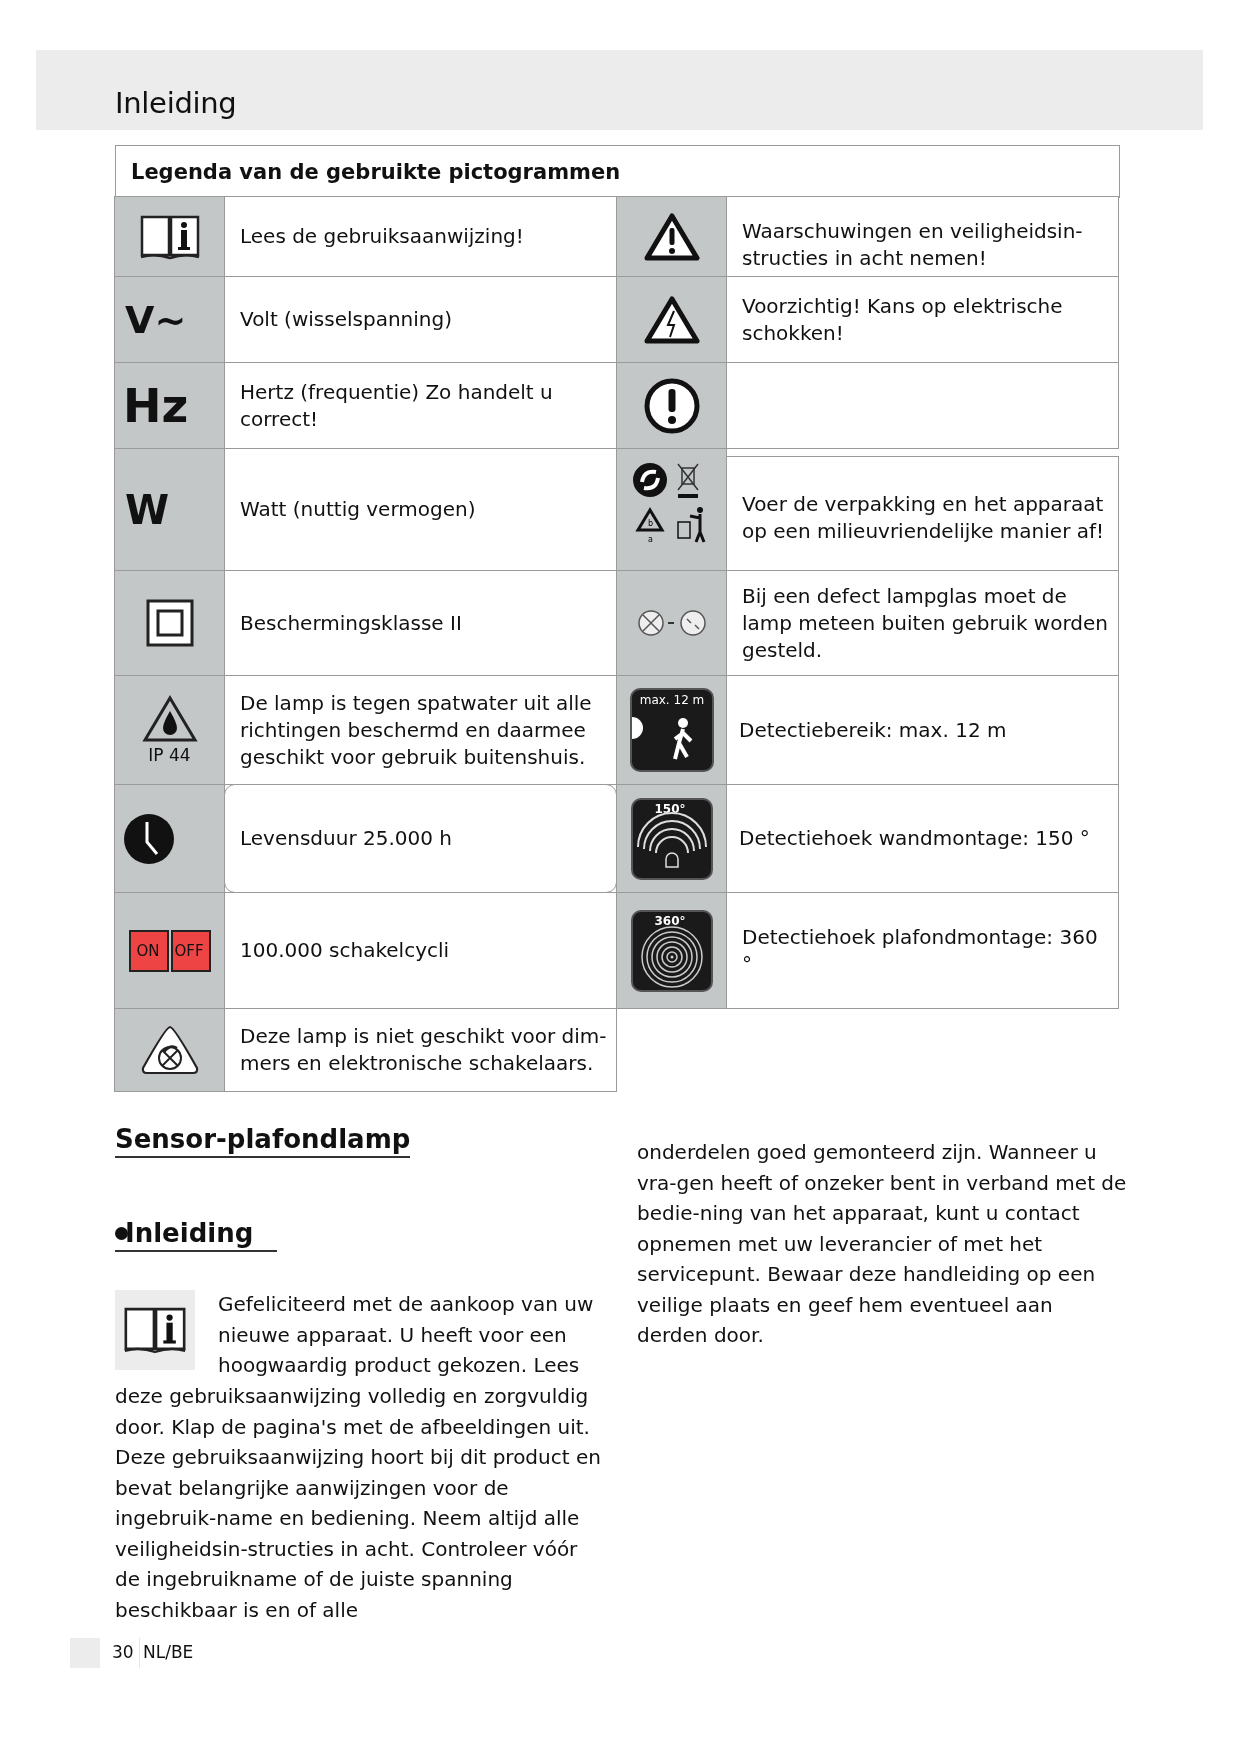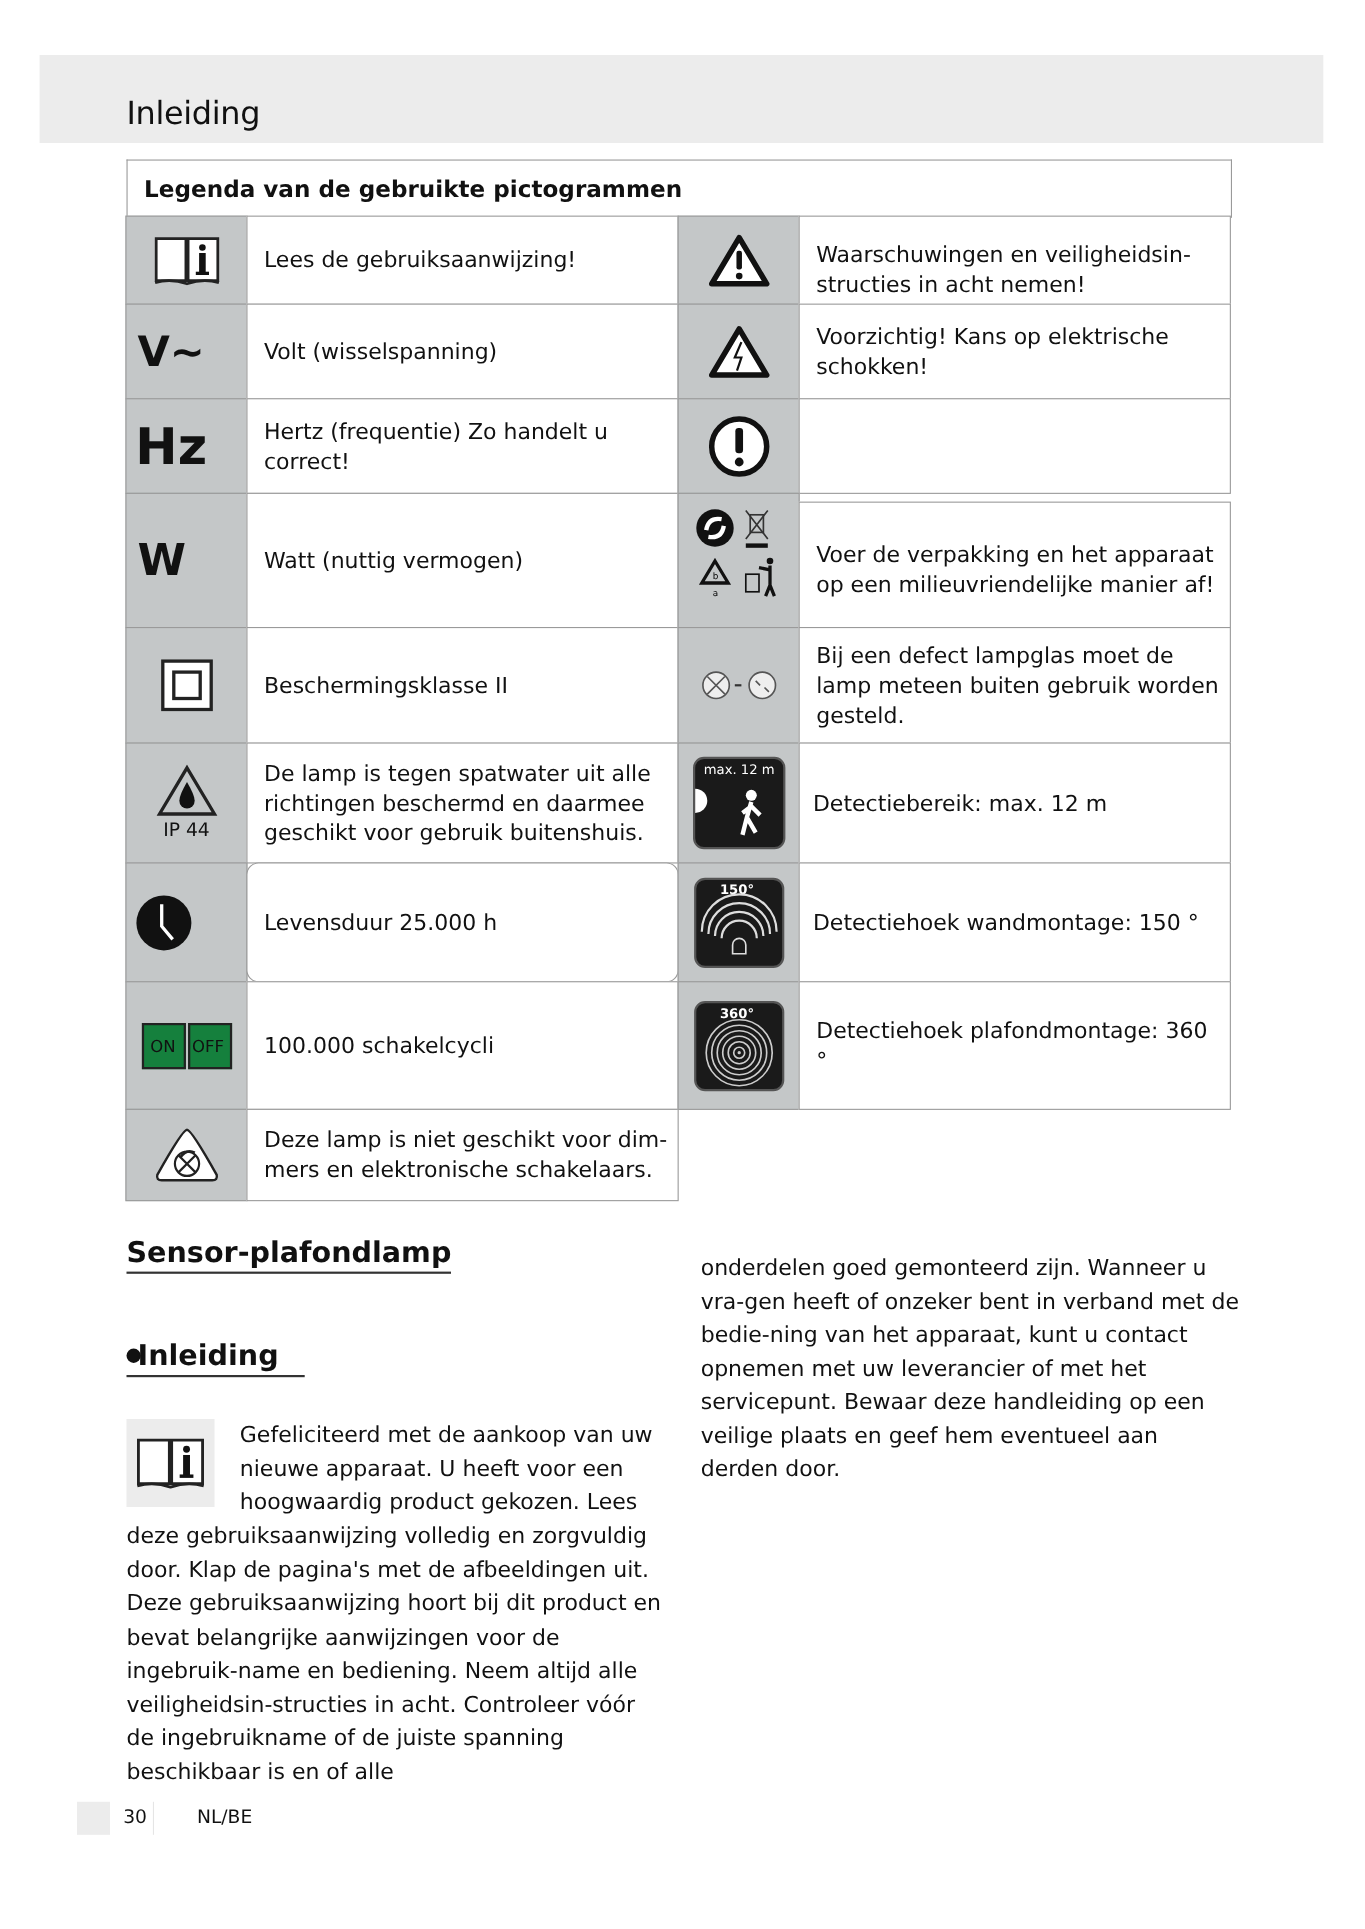--- a/index.html
+++ b/index.html
@@ -17,25 +17,25 @@
   .text-cell { background:#fff; display:flex; align-items:center; padding-left:15px; padding-right:6px; font-size:20px; line-height:27px; }
   .text-cell.tight { padding-left:12px; }
 
   .sec-h { position:absolute; font-size:26px; font-weight:bold; border-bottom:2px solid #333; padding-bottom:2px; }
   .body-text { position:absolute; font-size:20px; line-height:30.5px; color:#111; }
   .intro-icon { position:absolute; left:115px; top:1290px; width:80px; height:80px; background:#ececec; display:flex; align-items:center; justify-content:center; }
 
   .footer-box { position:absolute; left:70px; top:1638px; width:30px; height:30px; background:#ececec; }
   .footer-num { position:absolute; left:112px; top:1642px; font-size:17px; }
   .footer-sep { position:absolute; left:139px; top:1638px; width:1px; height:30px; background:#e5e5e5; }
-  .footer-lang { position:absolute; left:143px; top:1642px; font-size:17px;margin-left:36px; }
+  .footer-lang { position:absolute; left:143px; top:1642px; font-size:17px; }
 
   .glyph-bold { font-weight:bold; font-size:46px; font-family:"DejaVu Sans", sans-serif; color:#111; }
   .onoff { display:flex; }
-  .onoff div { width:40px; height:42px; border:2px solid #222; background:#15803d; font-size:15px; display:flex; align-items:center; box-sizing:border-box; }
+  .onoff div { width:40px; height:42px; border:2px solid #222; background:#ef4444; font-size:15px; display:flex; align-items:center; box-sizing:border-box; }
 </style>
 </head>
 <body>
 
 <div class="header-band"></div>
 <div class="page-title">Inleiding</div>
 
 <div class="legend">
   <div class="legend-head">
     <span>Legenda van de gebruikte pictogrammen</span>

